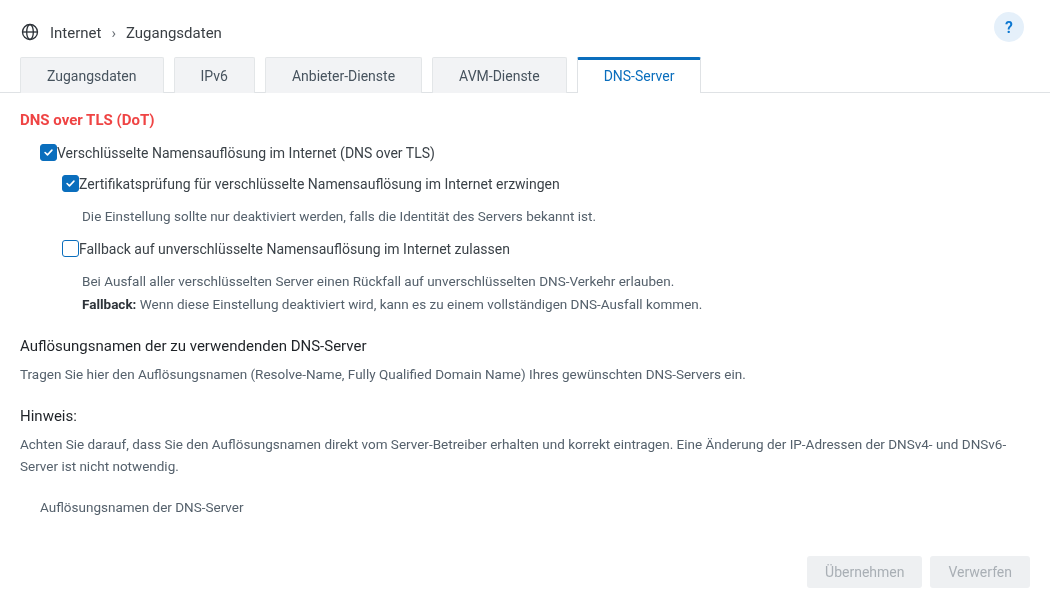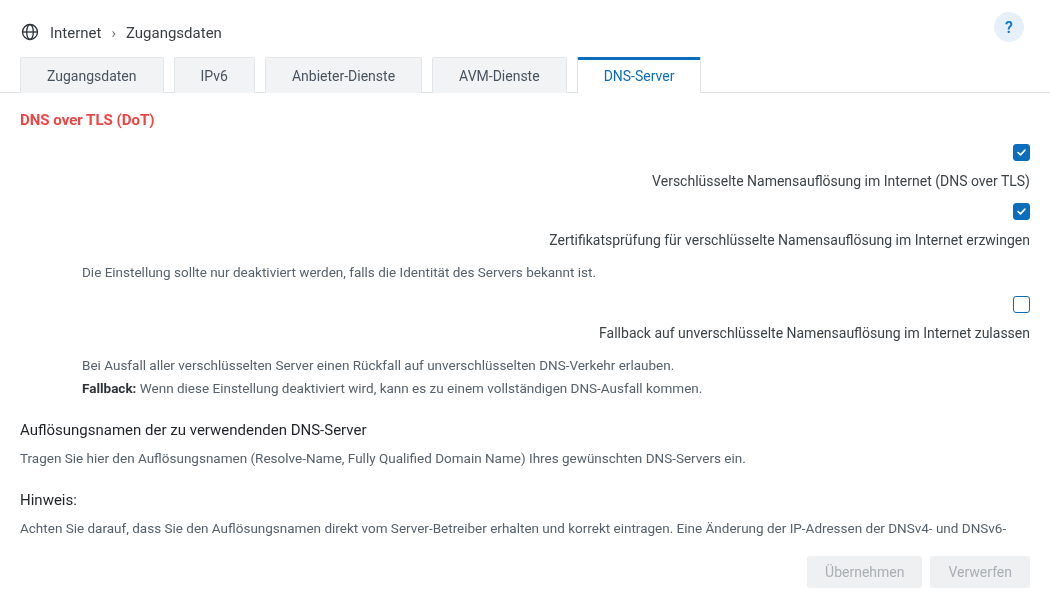--- a/index.html
+++ b/index.html
@@ -81,24 +81,23 @@
     color: #ef4444;
   }
   h3.sub {
     font-size: 15px;
     font-weight: 400;
     margin: 22px 0 8px 0;
     color: #1f2328;
   }
   .row {
     display: flex;
-    align-items: flex-end;
-    gap: 10px;
+    align-items: flex-start;
+    gap: 0;
     margin-bottom: 10px;
-    flex-direction: column;
   }
   .ind1 { padding-left: 20px; }
   .ind2 { padding-left: 42px; }
   .ind3 { padding-left: 62px; }
   .cbx {
     width: 17px; height: 17px;
     border: 1.5px solid #0a6ebd;
     border-radius: 3px;
     flex: 0 0 auto;
     display:flex; align-items:center; justify-content:center;

